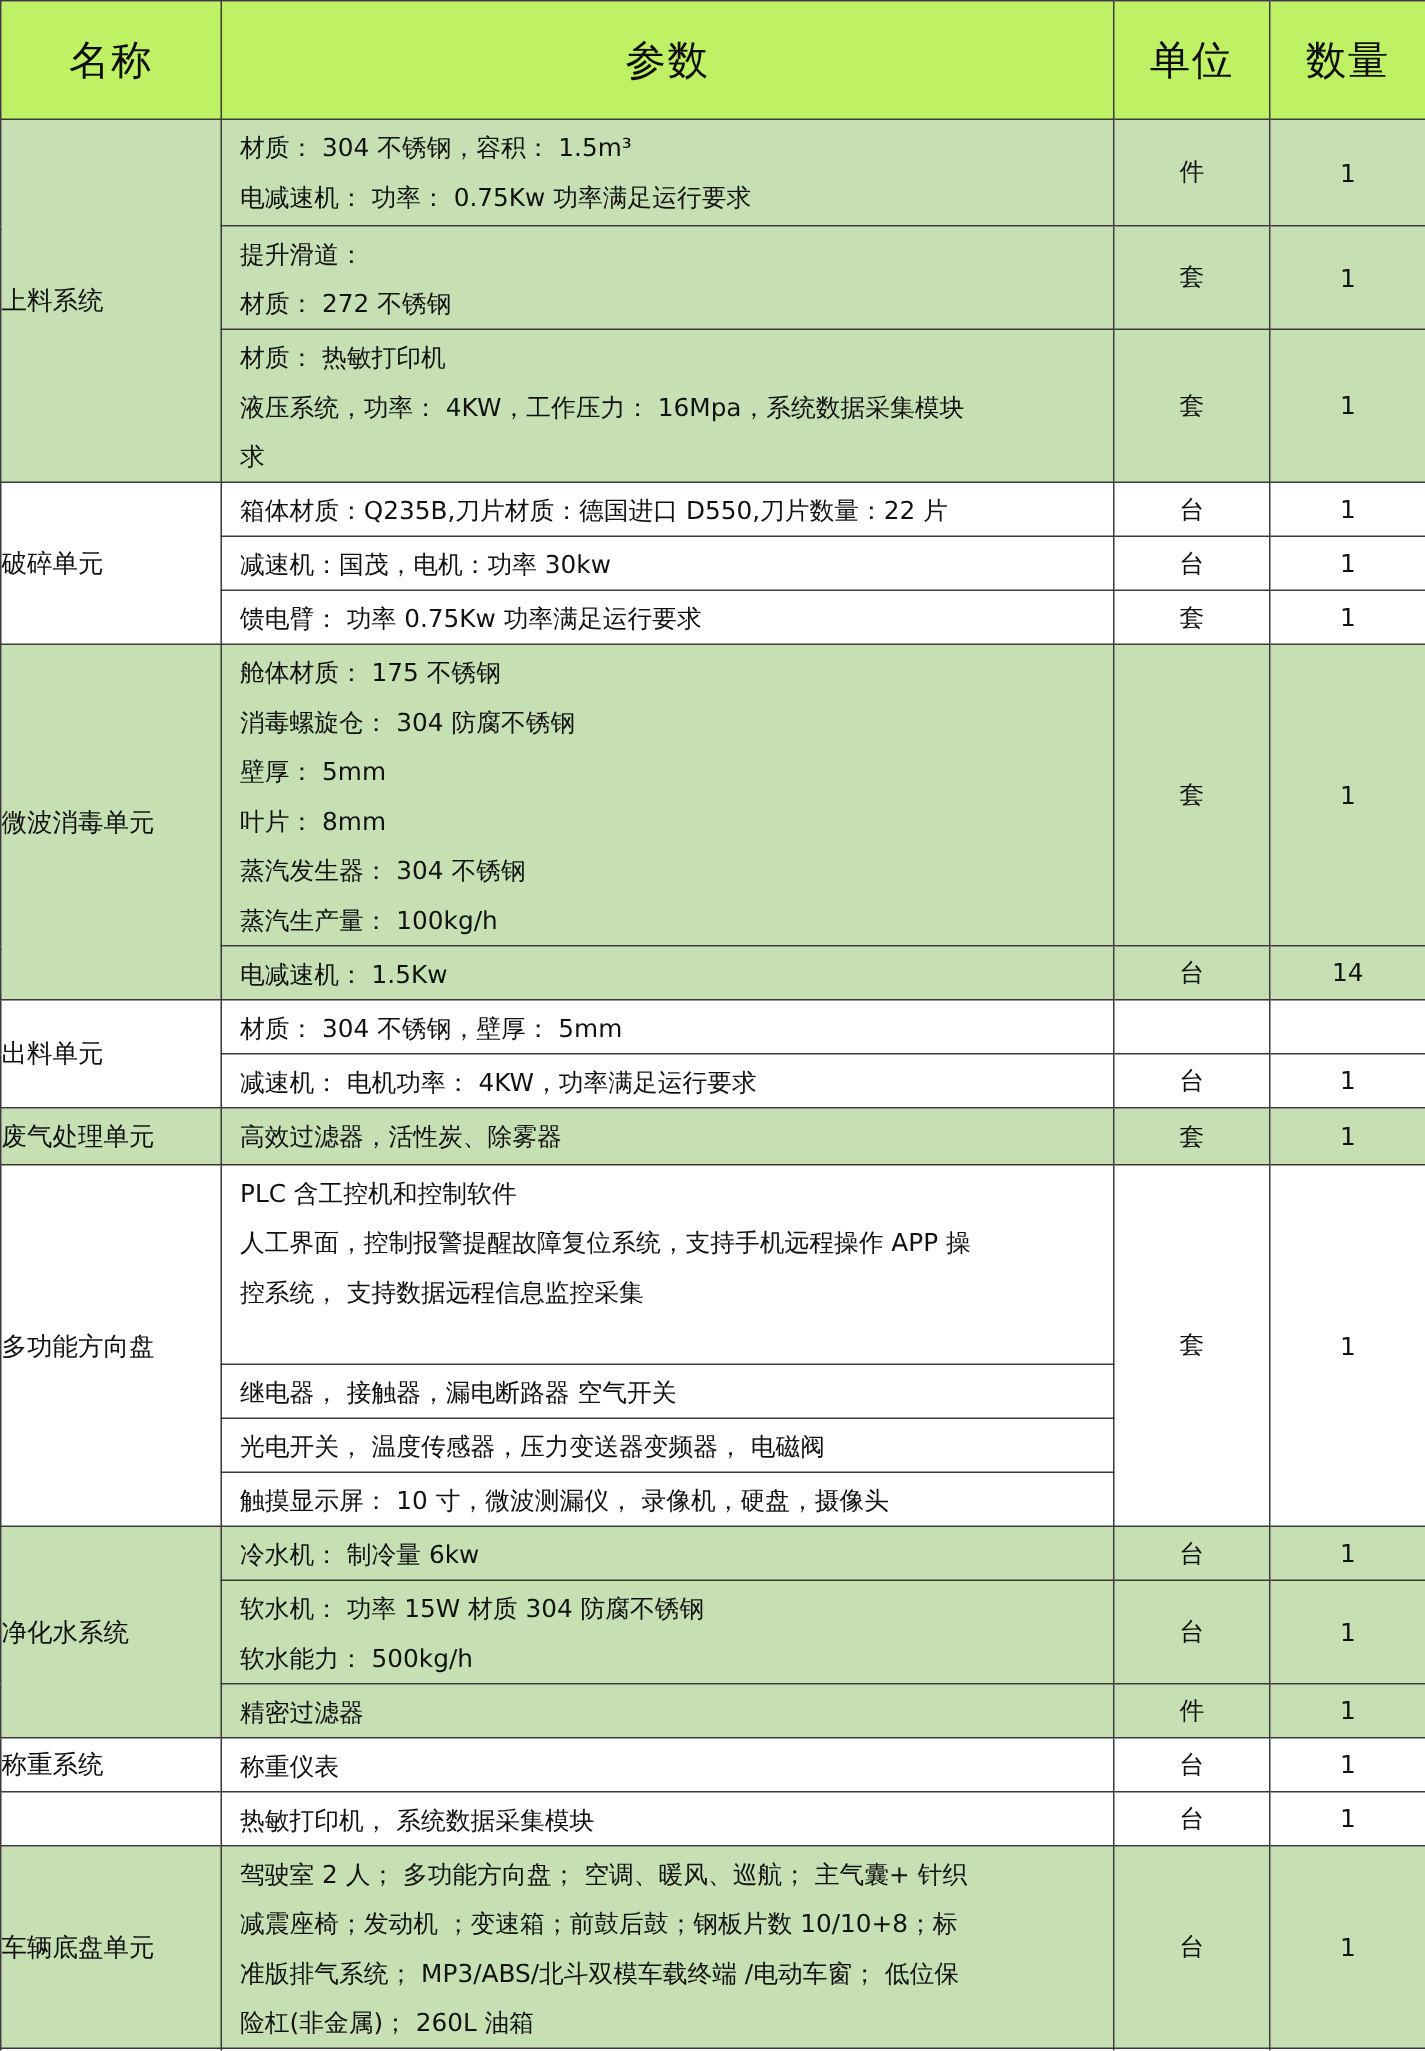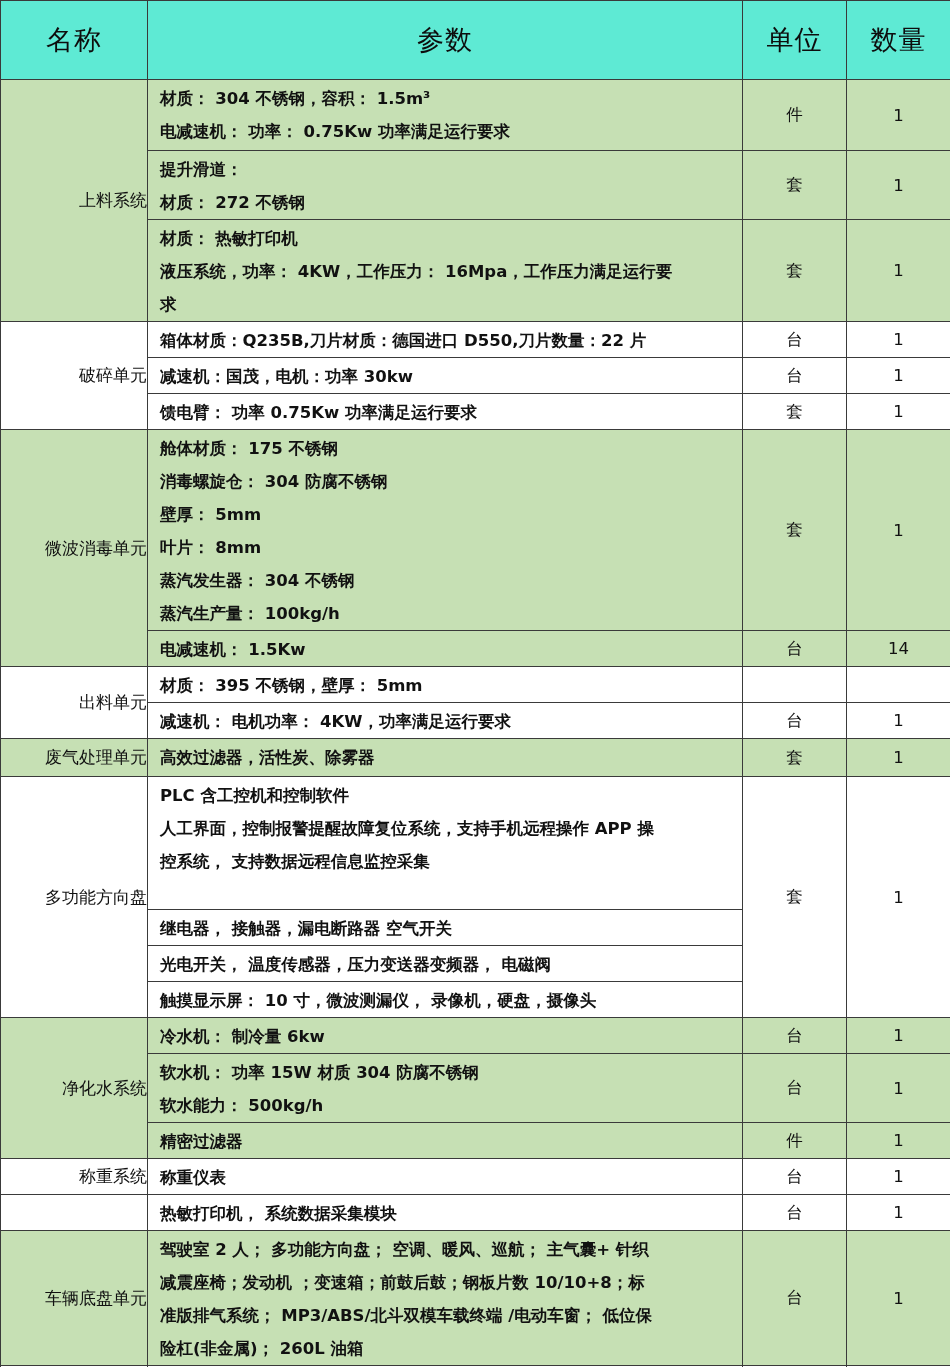--- a/index.html
+++ b/index.html
@@ -1,21 +1,21 @@
 <!DOCTYPE html>
 <html><head>
 <meta charset="utf-8">
 <style>
   html, body { margin:0; padding:0; background:#ffffff; }
   body { width:950px; height:1367px; overflow:hidden; font-family:"DejaVu Sans", "Liberation Sans", sans-serif; }
   table { border-collapse:collapse; table-layout:fixed; width:950px; }
   td, th { border:1.5px solid #3a3a3a; padding:0; color:#111; font-size:16.5px; }
-  th { background:#5eead4; font-size:27px; font-weight:normal; color:#0d0d0d; height:78px; text-align:center; vertical-align:middle; letter-spacing:1px; }
-  td.name { text-align:right; vertical-align:middle; font-size:17px; }
-  td.param { text-align:left; vertical-align:top; padding:2px 10px 0 12px; line-height:33px;font-weight:bold; }
+  th { background:#bef264; font-size:27px; font-weight:normal; color:#0d0d0d; height:78px; text-align:center; vertical-align:middle; letter-spacing:1px; }
+  td.name { text-align:left; vertical-align:middle; font-size:17px; }
+  td.param { text-align:left; vertical-align:top; padding:2px 10px 0 12px; line-height:33px; }
   td.param .ln { display:block; white-space:nowrap; }
   td.unit, td.qty { text-align:center; vertical-align:middle; }
   .g { background:#c6e0b4; }
   .w { background:#ffffff; }
 </style>
 </head>
 <body>
 
 <table>
   <colgroup>
@@ -47,21 +47,21 @@
       <td class="param">
         <span class="ln">提升滑道：</span>
         <span class="ln">材质： 272 不锈钢</span>
       </td>
       <td class="unit">套</td>
       <td class="qty">1</td>
     </tr>
     <tr class="g" style="height:101px">
       <td class="param">
         <span class="ln">材质： 热敏打印机</span>
-        <span class="ln">液压系统，功率： 4KW，工作压力： 16Mpa，工作压力满足运行要</span>
+        <span class="ln">液压系统，功率： 4KW，工作压力： 16Mpa，系统数据采集模块</span>
         <span class="ln">求</span>
       </td>
       <td class="unit">套</td>
       <td class="qty">1</td>
     </tr>
 
     <tr class="w" style="height:34px">
       <td class="name" rowspan="3">破碎单元</td>
       <td class="param">
         <span class="ln">箱体材质：Q235B,刀片材质：德国进口 D550,刀片数量：22 片</span>
@@ -101,21 +101,21 @@
       <td class="param">
         <span class="ln">电减速机： 1.5Kw</span>
       </td>
       <td class="unit">台</td>
       <td class="qty">14</td>
     </tr>
 
     <tr class="w" style="height:34px">
       <td class="name" rowspan="2">出料单元</td>
       <td class="param">
-        <span class="ln">材质： 395 不锈钢，壁厚： 5mm</span>
+        <span class="ln">材质： 304 不锈钢，壁厚： 5mm</span>
       </td>
       <td class="unit"></td>
       <td class="qty"></td>
     </tr>
     <tr class="w" style="height:34px">
       <td class="param">
         <span class="ln">减速机： 电机功率： 4KW，功率满足运行要求</span>
       </td>
       <td class="unit">台</td>
       <td class="qty">1</td>

